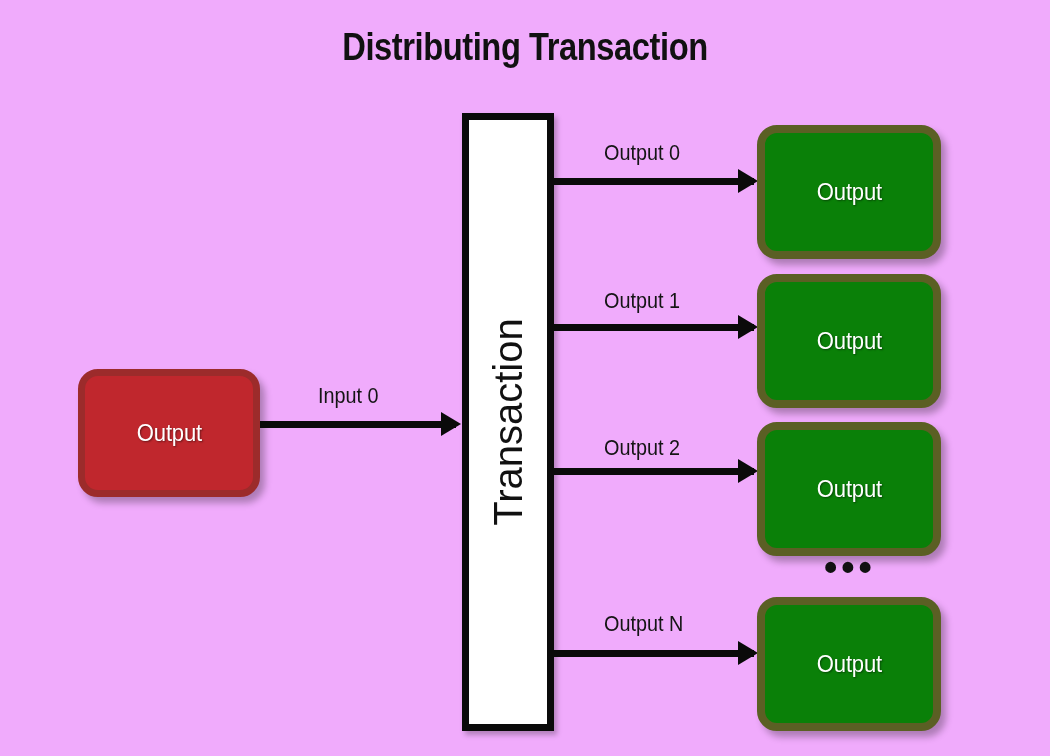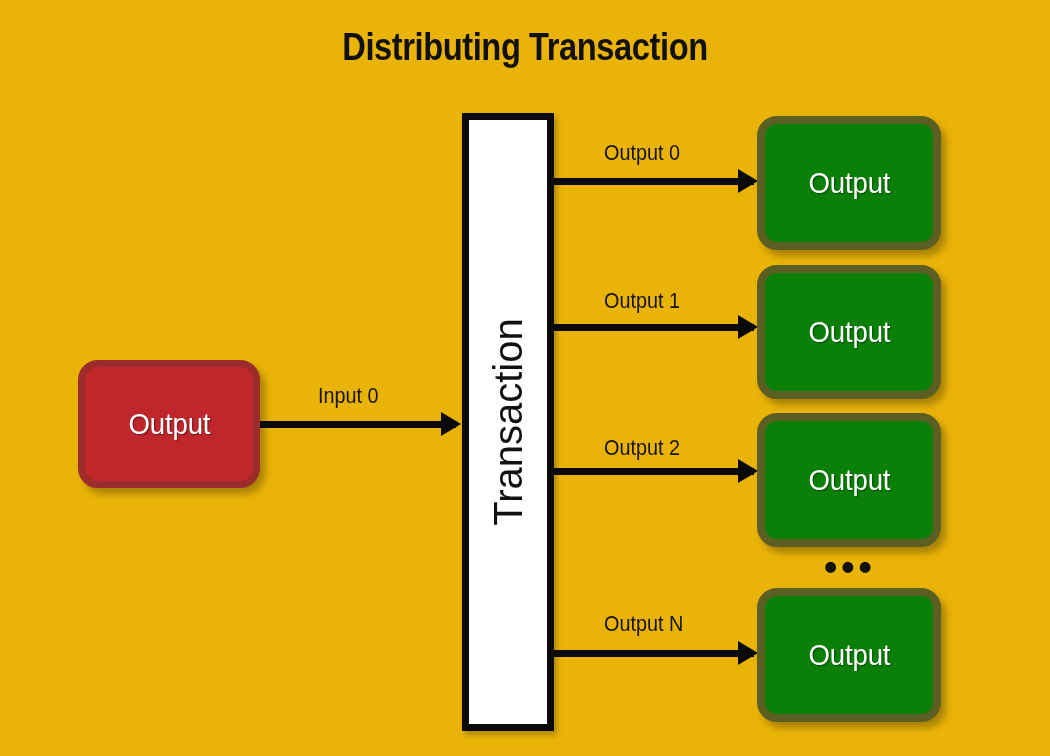--- a/index.html
+++ b/index.html
@@ -7,21 +7,21 @@
     padding: 0;
     background: #ffffff;
   }
   body {
     font-family: "Liberation Sans", sans-serif;
   }
   #canvas {
     position: relative;
     width: 1050px;
     height: 756px;
-    background: #eab308;
+    background: #f0abfc;
     overflow: hidden;
   }
 
   
   .title {
     position: absolute;
     left: 0;
     top: 26px;
     width: 1050px;
     text-align: center;
@@ -38,25 +38,26 @@
   
   .node {
     position: absolute;
     box-sizing: border-box;
     border-radius: 20px;
     display: flex;
     align-items: center;
     justify-content: center;
     color: #ffffff;
     font-family: "Liberation Sans", sans-serif;
-    font-size: 30px;
+    font-size: 24px;
     font-weight: normal;
     letter-spacing: -0.2px;
     text-shadow: 1px 1px 2px rgba(0,0,0,0.45);
     box-shadow: 5px 6px 7px rgba(0,0,0,0.28);
+    margin-top: 9px;
   }
   .node-label {
     transform: scaleX(0.92);
     transform-origin: 50% 50%;
     white-space: nowrap;
   }
   .node.input-node {
     background: #c0272d;
     border: 7px solid #9c2b2b;
   }

